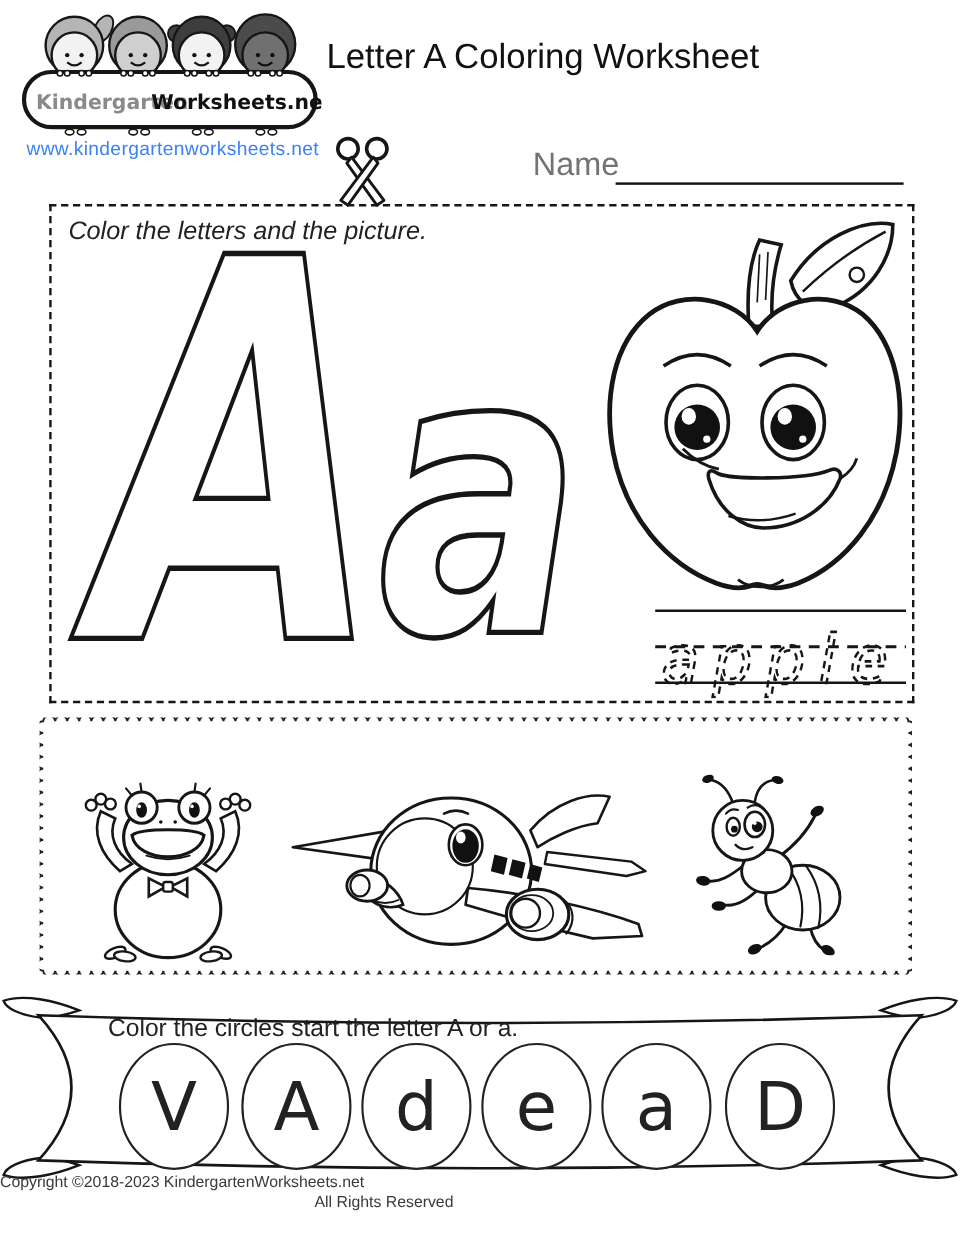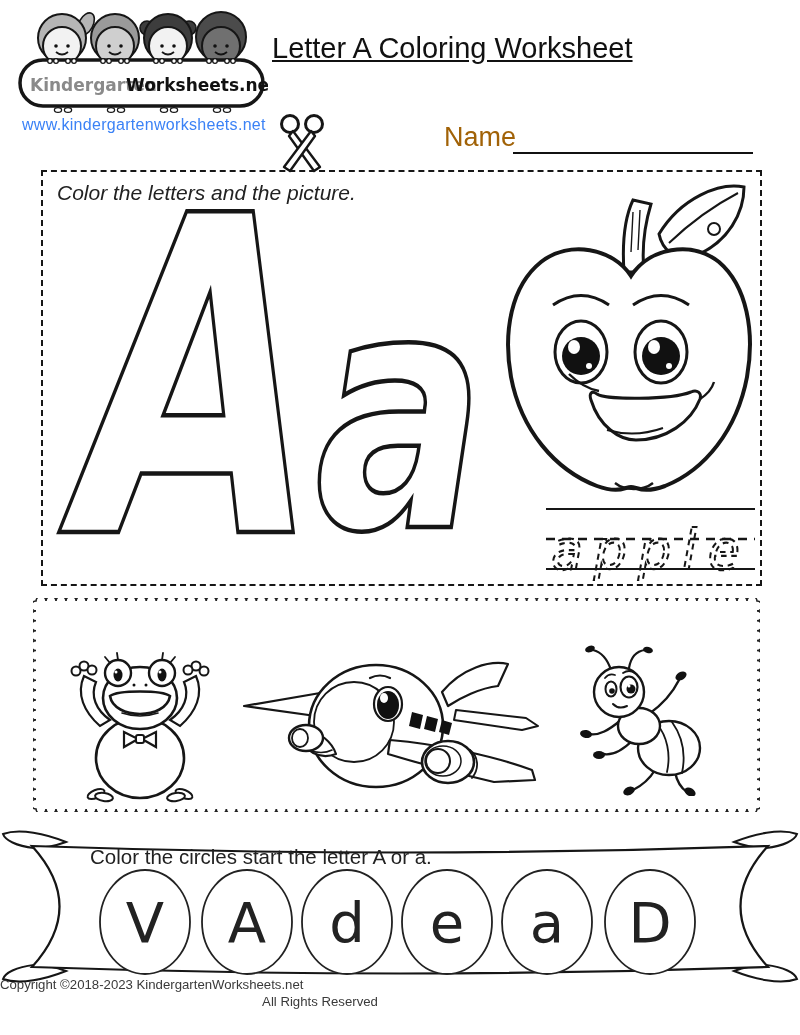--- a/index.html
+++ b/index.html
@@ -81,30 +81,30 @@
       <ellipse cx="156" cy="106" rx="3.6" ry="2.4"></ellipse>
     <ellipse cx="199" cy="106" rx="3.6" ry="2.4"></ellipse>
       <ellipse cx="209" cy="106" rx="3.6" ry="2.4"></ellipse>
   </g>
   <text x="12" y="87" font-size="17" font-weight="bold" fill="#8a8a8a">Kindergarten</text>
   <text x="108" y="87" font-size="17" font-weight="bold" fill="#111">Worksheets.net</text>
 </svg>
 
 <div class="abs" style="left:22px;top:116px;font-size:16px;color:#3b82f6;letter-spacing:.3px">www.kindergartenworksheets.net</div>
 
-<div class="abs" style="left:272px;top:32px;font-size:29px;color:#111;text-decoration:underline;">Letter A Coloring Worksheet</div>
+<div class="abs" style="left:272px;top:32px;font-size:29px;color:#111;">Letter A Coloring Worksheet</div>
 
 <svg class="abs" style="left:273px;top:112px" width="58" height="62" viewBox="0 0 58 62">
   <circle cx="17" cy="12" r="8.5" fill="none" stroke="#161616" stroke-width="3"></circle>
   <circle cx="41" cy="12" r="8.5" fill="none" stroke="#161616" stroke-width="3"></circle>
   <path d="M 20,19 L 47,55 L 41,59 L 16,24 Z" fill="#fff" stroke="#161616" stroke-width="2.4" stroke-linejoin="round"></path>
   <path d="M 38,19 L 11,55 L 17,59 L 42,24 Z" fill="#fff" stroke="#161616" stroke-width="2.4" stroke-linejoin="round"></path>
 </svg>
 
-<div class="abs" style="left:444px;top:122px;font-size:27px;color:#a16207;">Name</div>
+<div class="abs" style="left:444px;top:122px;font-size:27px;color:#737373;">Name</div>
 <div class="abs" style="left:513px;top:120px;width:240px;height:32px;border-bottom:2px solid #111;"></div>
 
 <div class="abs" style="left:41px;top:170px;width:717px;height:412px;border:2.5px dashed #161616;font-style:italic;">
   <div class="abs instruction" style="left:14px;top:9px">Color the letters and the picture.</div>
 
   <svg class="abs" style="left:0;top:0" width="717" height="410" viewBox="0 0 717 410">
 
     <text x="36" y="360" font-size="440" font-weight="bold" fill="#fff" stroke="#161616" stroke-width="4.5" textLength="240" lengthAdjust="spacingAndGlyphs">A</text>
     <text x="272" y="355" font-size="330" font-weight="bold" fill="#fff" stroke="#161616" stroke-width="4.5" textLength="170" lengthAdjust="spacingAndGlyphs">a</text>
 

